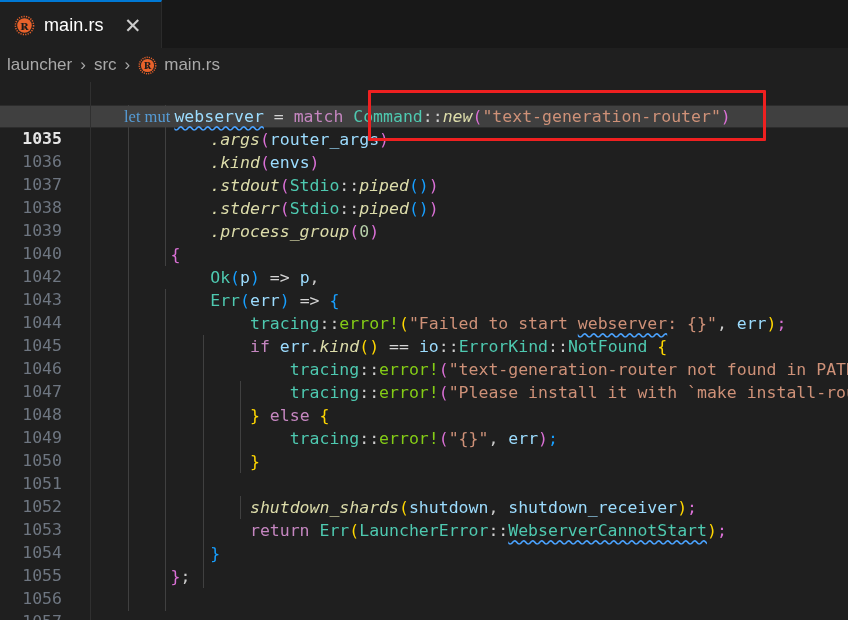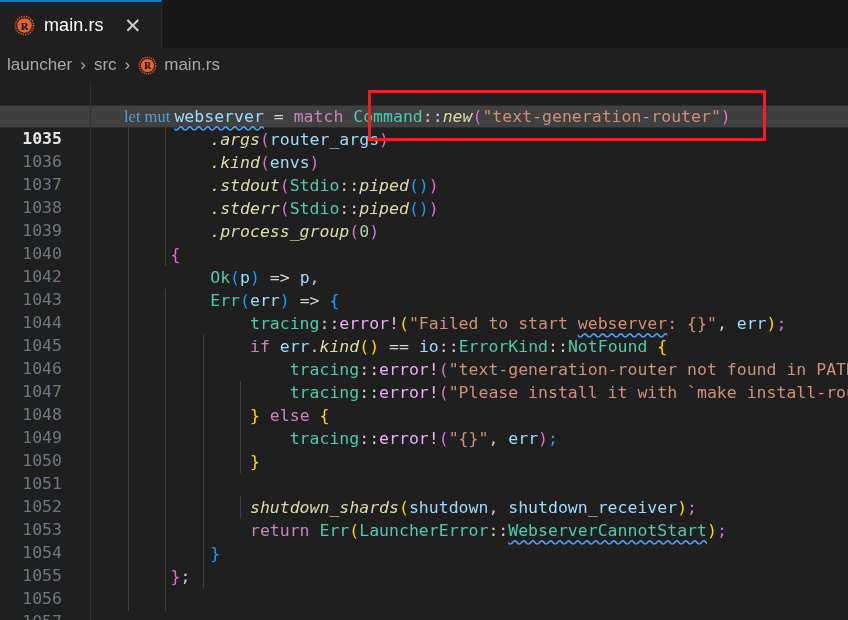--- a/index.html
+++ b/index.html
@@ -143,21 +143,21 @@
   .type  { color: #4ec9b0; }  
   .fn    { color: #dcdcaa; font-style: italic; }  
   .var   { color: #9cdcfe; }  
   .str   { color: #ce9178; }  
   .num   { color: #b5cea8; }  
   .punc  { color: #cccccc; }  
   .par1  { color: #ffd700; }  
   .par2  { color: #da70d6; }  
   .par3  { color: #179fff; }  
   .op    { color: #d4d4d4; }
-  .macro { color: #f0abfc; margin-top: 28px; }
+  .macro { color: #84cc16; margin-top: 28px; }
 
   .squiggle {
     text-decoration: underline wavy #4aa3ff;
     text-decoration-skip-ink: none;
     text-underline-offset: 3px;
   }
 
   
   .redbox {
     position: absolute;

